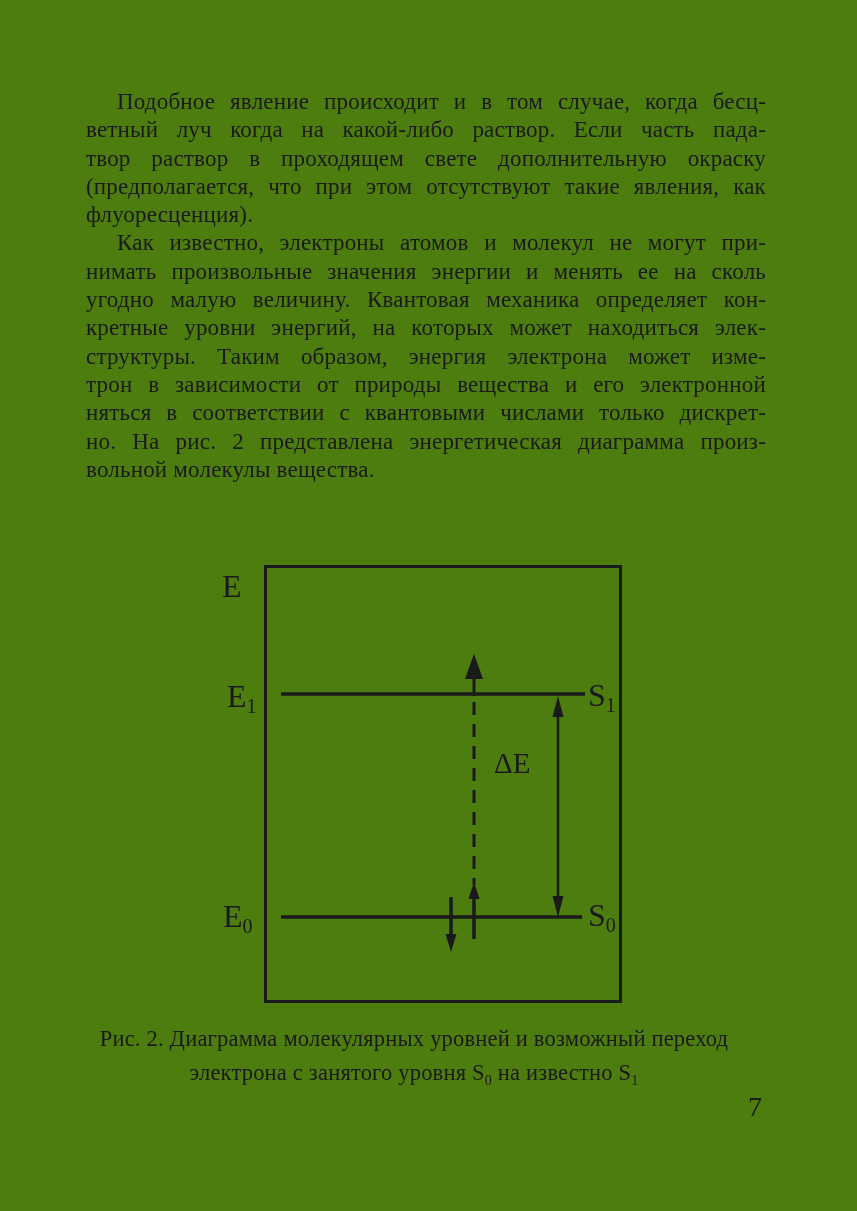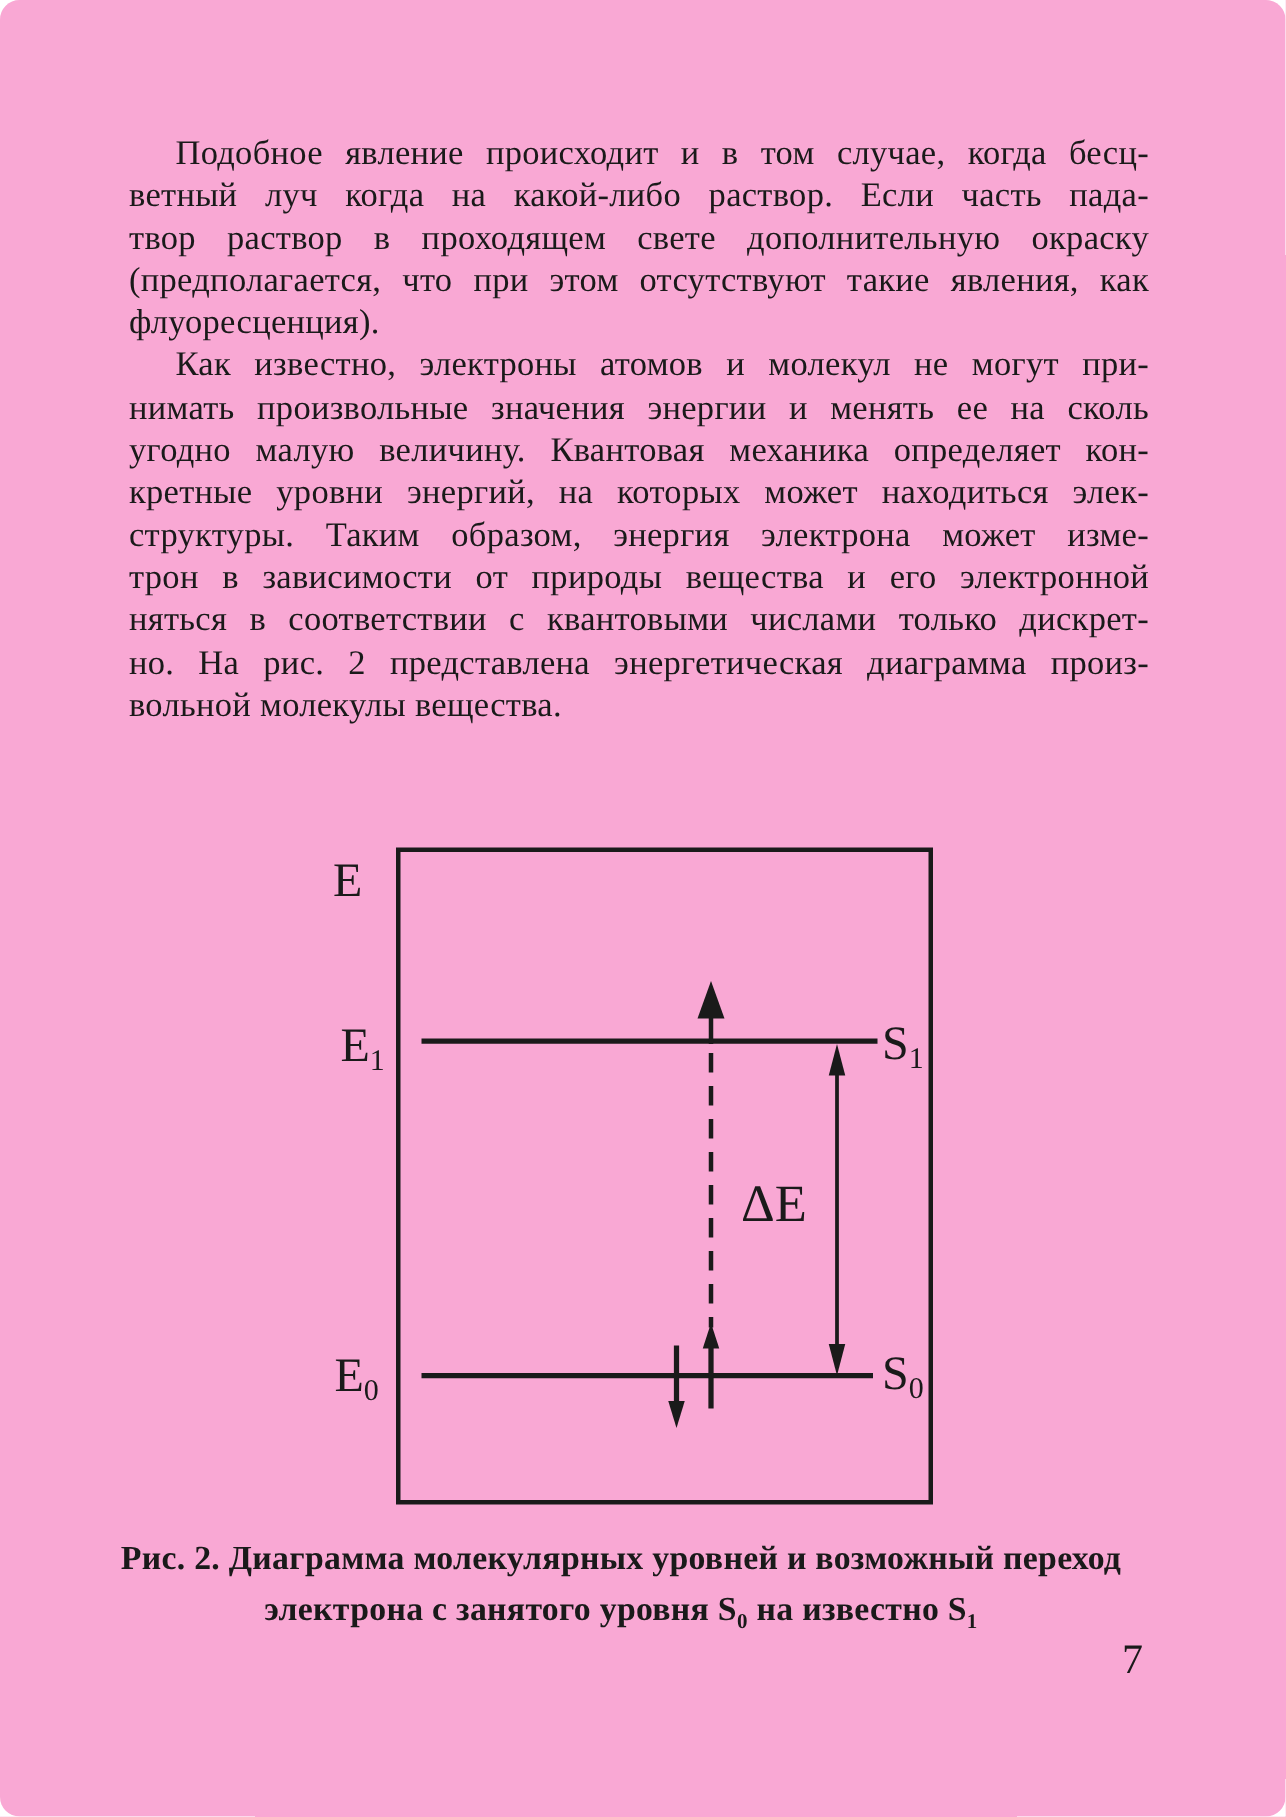--- a/index.html
+++ b/index.html
@@ -4,25 +4,24 @@
 <style>
   html, body {
     margin: 0;
     padding: 0;
     background: #ffffff;
   }
   .page {
     position: relative;
     width: 857px;
     height: 1211px;
-    background: #f9a8d4;
+    background: #4d7c0f;
     color: #1a1a1a;
     font-family: "Liberation Serif", "DejaVu Serif", serif;
     overflow: hidden;
-    border-radius: 13px;
   }
   
   .text-block {
     position: absolute;
     left: 86px;
     top: 88px;
     width: 680px;
   }
   .ln {
     font-size: 23px;
@@ -62,32 +61,32 @@
     color: #1a1a1a;
   }
   .fig-label .subscript {
     font-size: 20px;
     vertical-align: -6px;
     letter-spacing: 0;
   }
   .delta-label {
     position: absolute;
     left: 494px;
-    top: 785px;
-    font-size: 35px;
+    top: 749px;
+    font-size: 29px;
     line-height: 1;
   }
   
   .caption {
     position: absolute;
     left: 0;
     top: 1022px;
     width: 828px;
     text-align: center;
-    font-weight: bold;
+    font-weight: normal;
     font-size: 22.5px;
     line-height: 34px;
     letter-spacing: 0.2px;
   }
   .caption .subscript {
     font-size: 14px;
     vertical-align: -5px;
   }
   
   .page-number {

